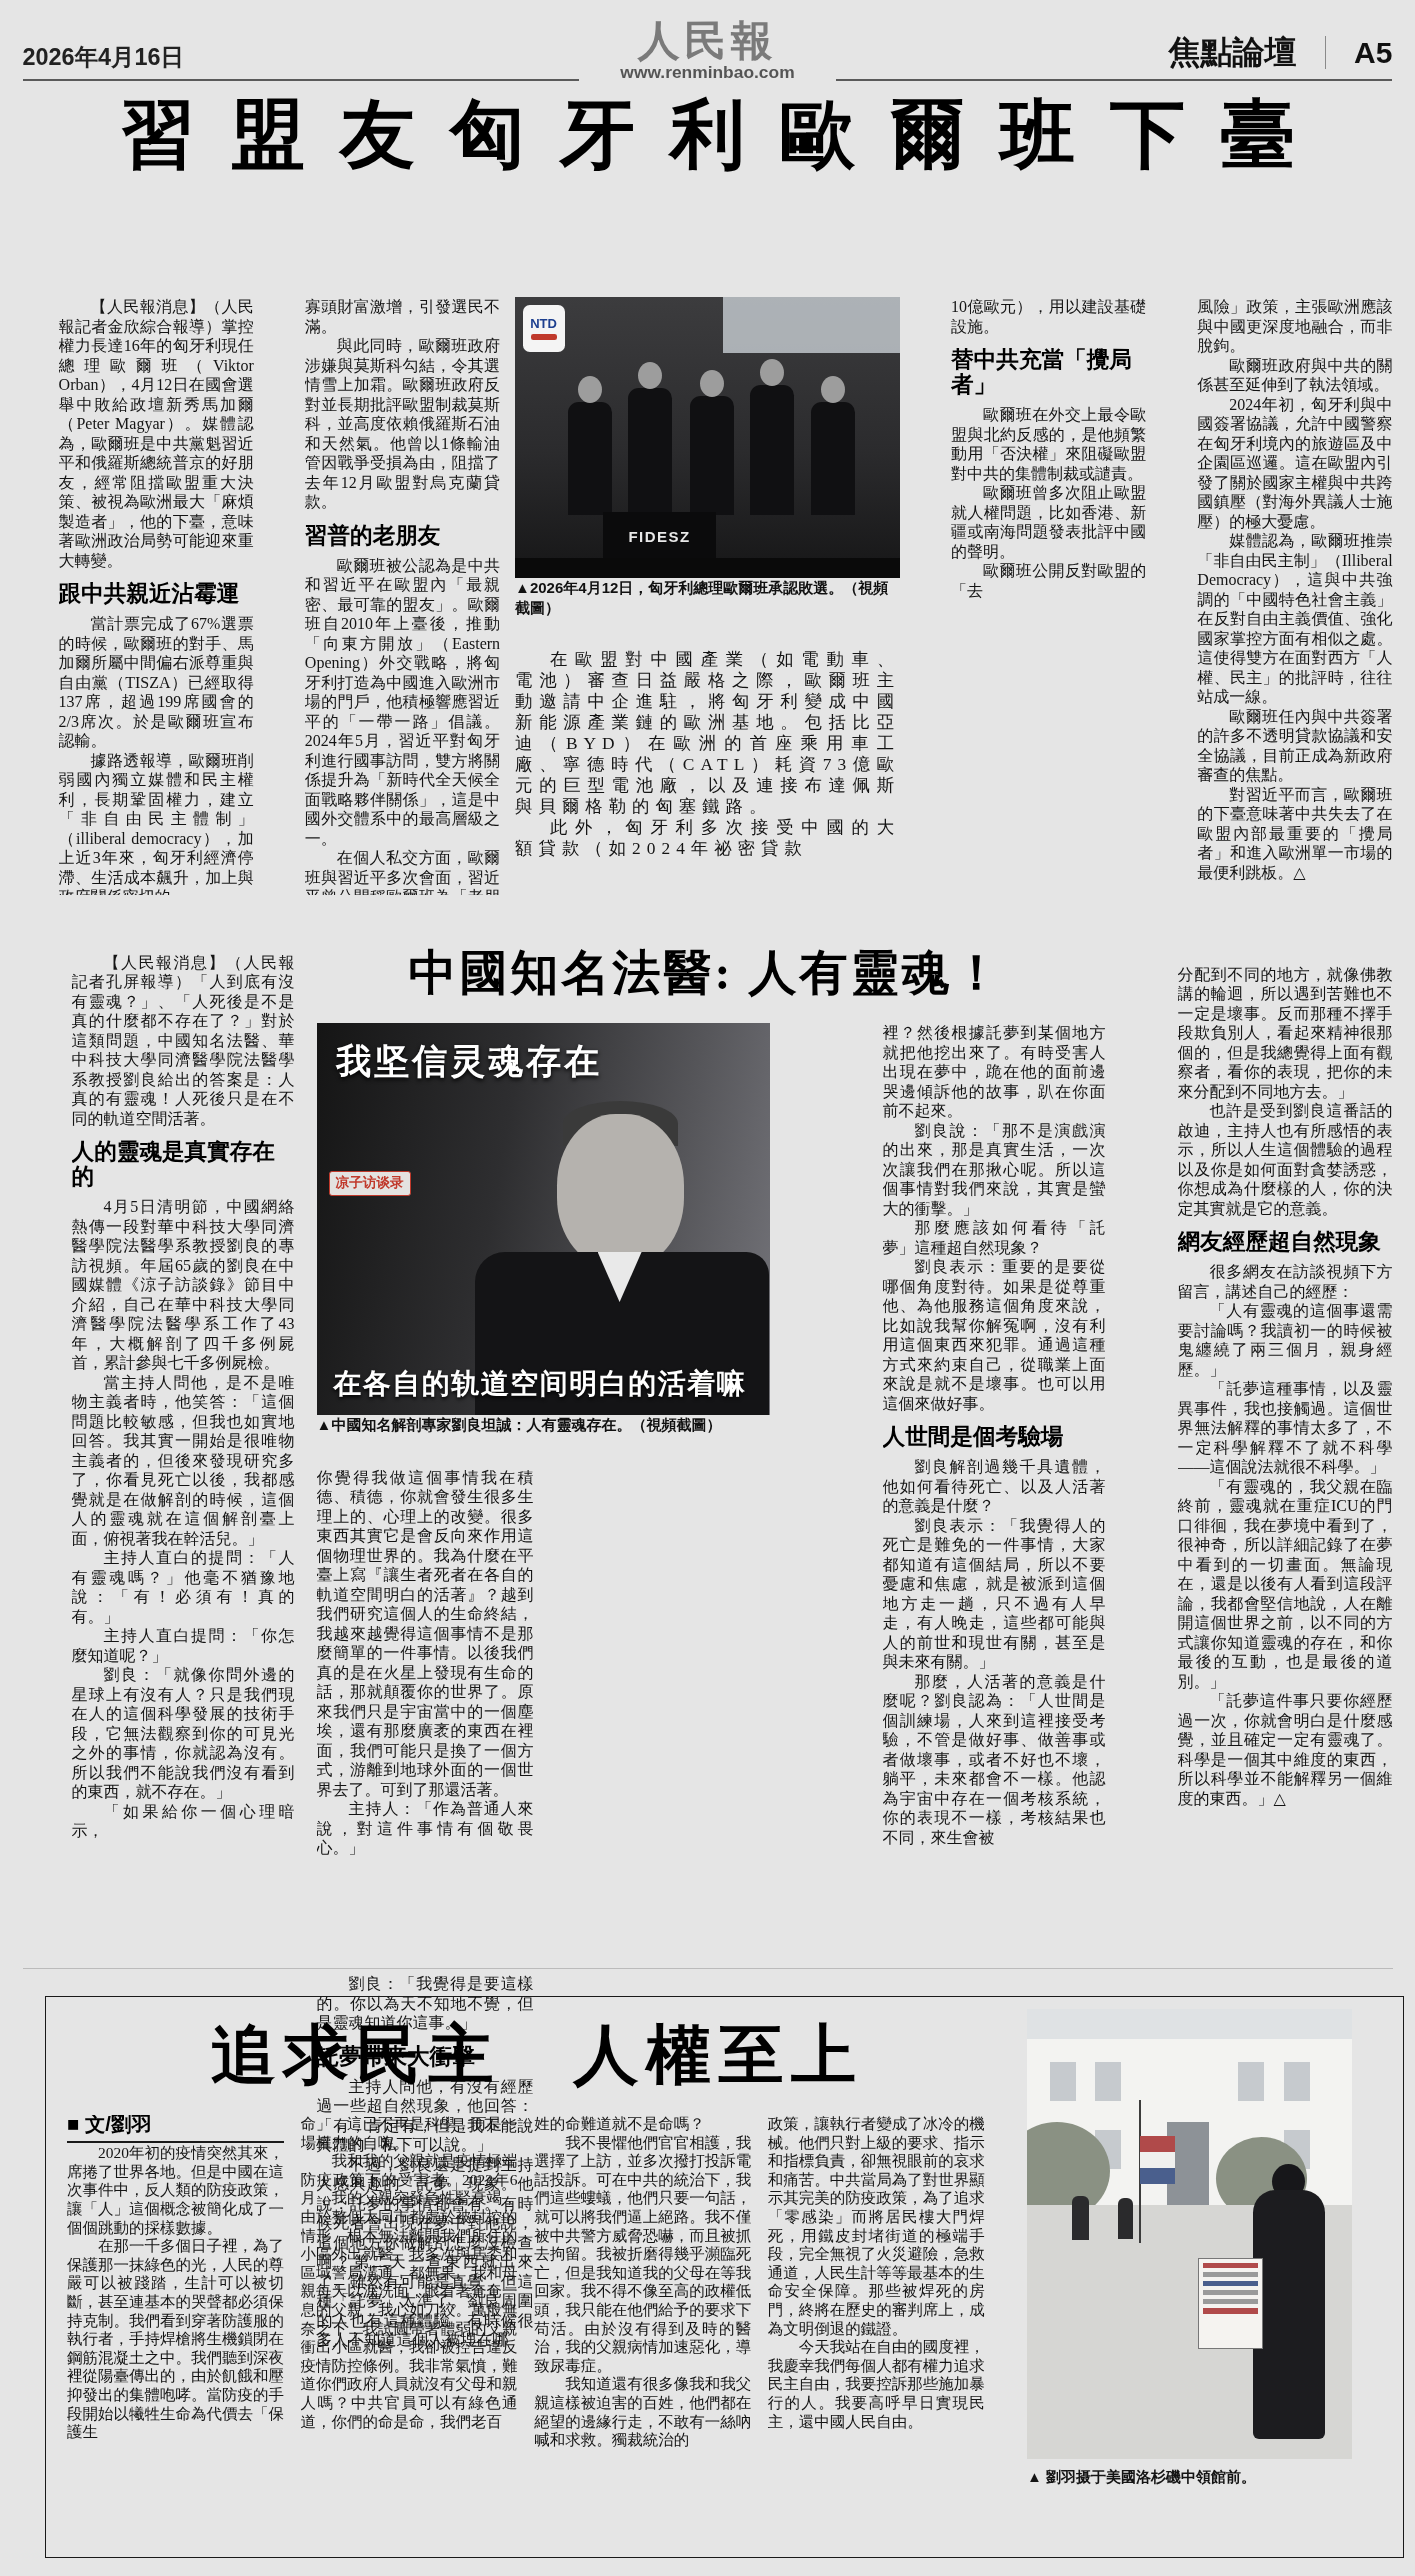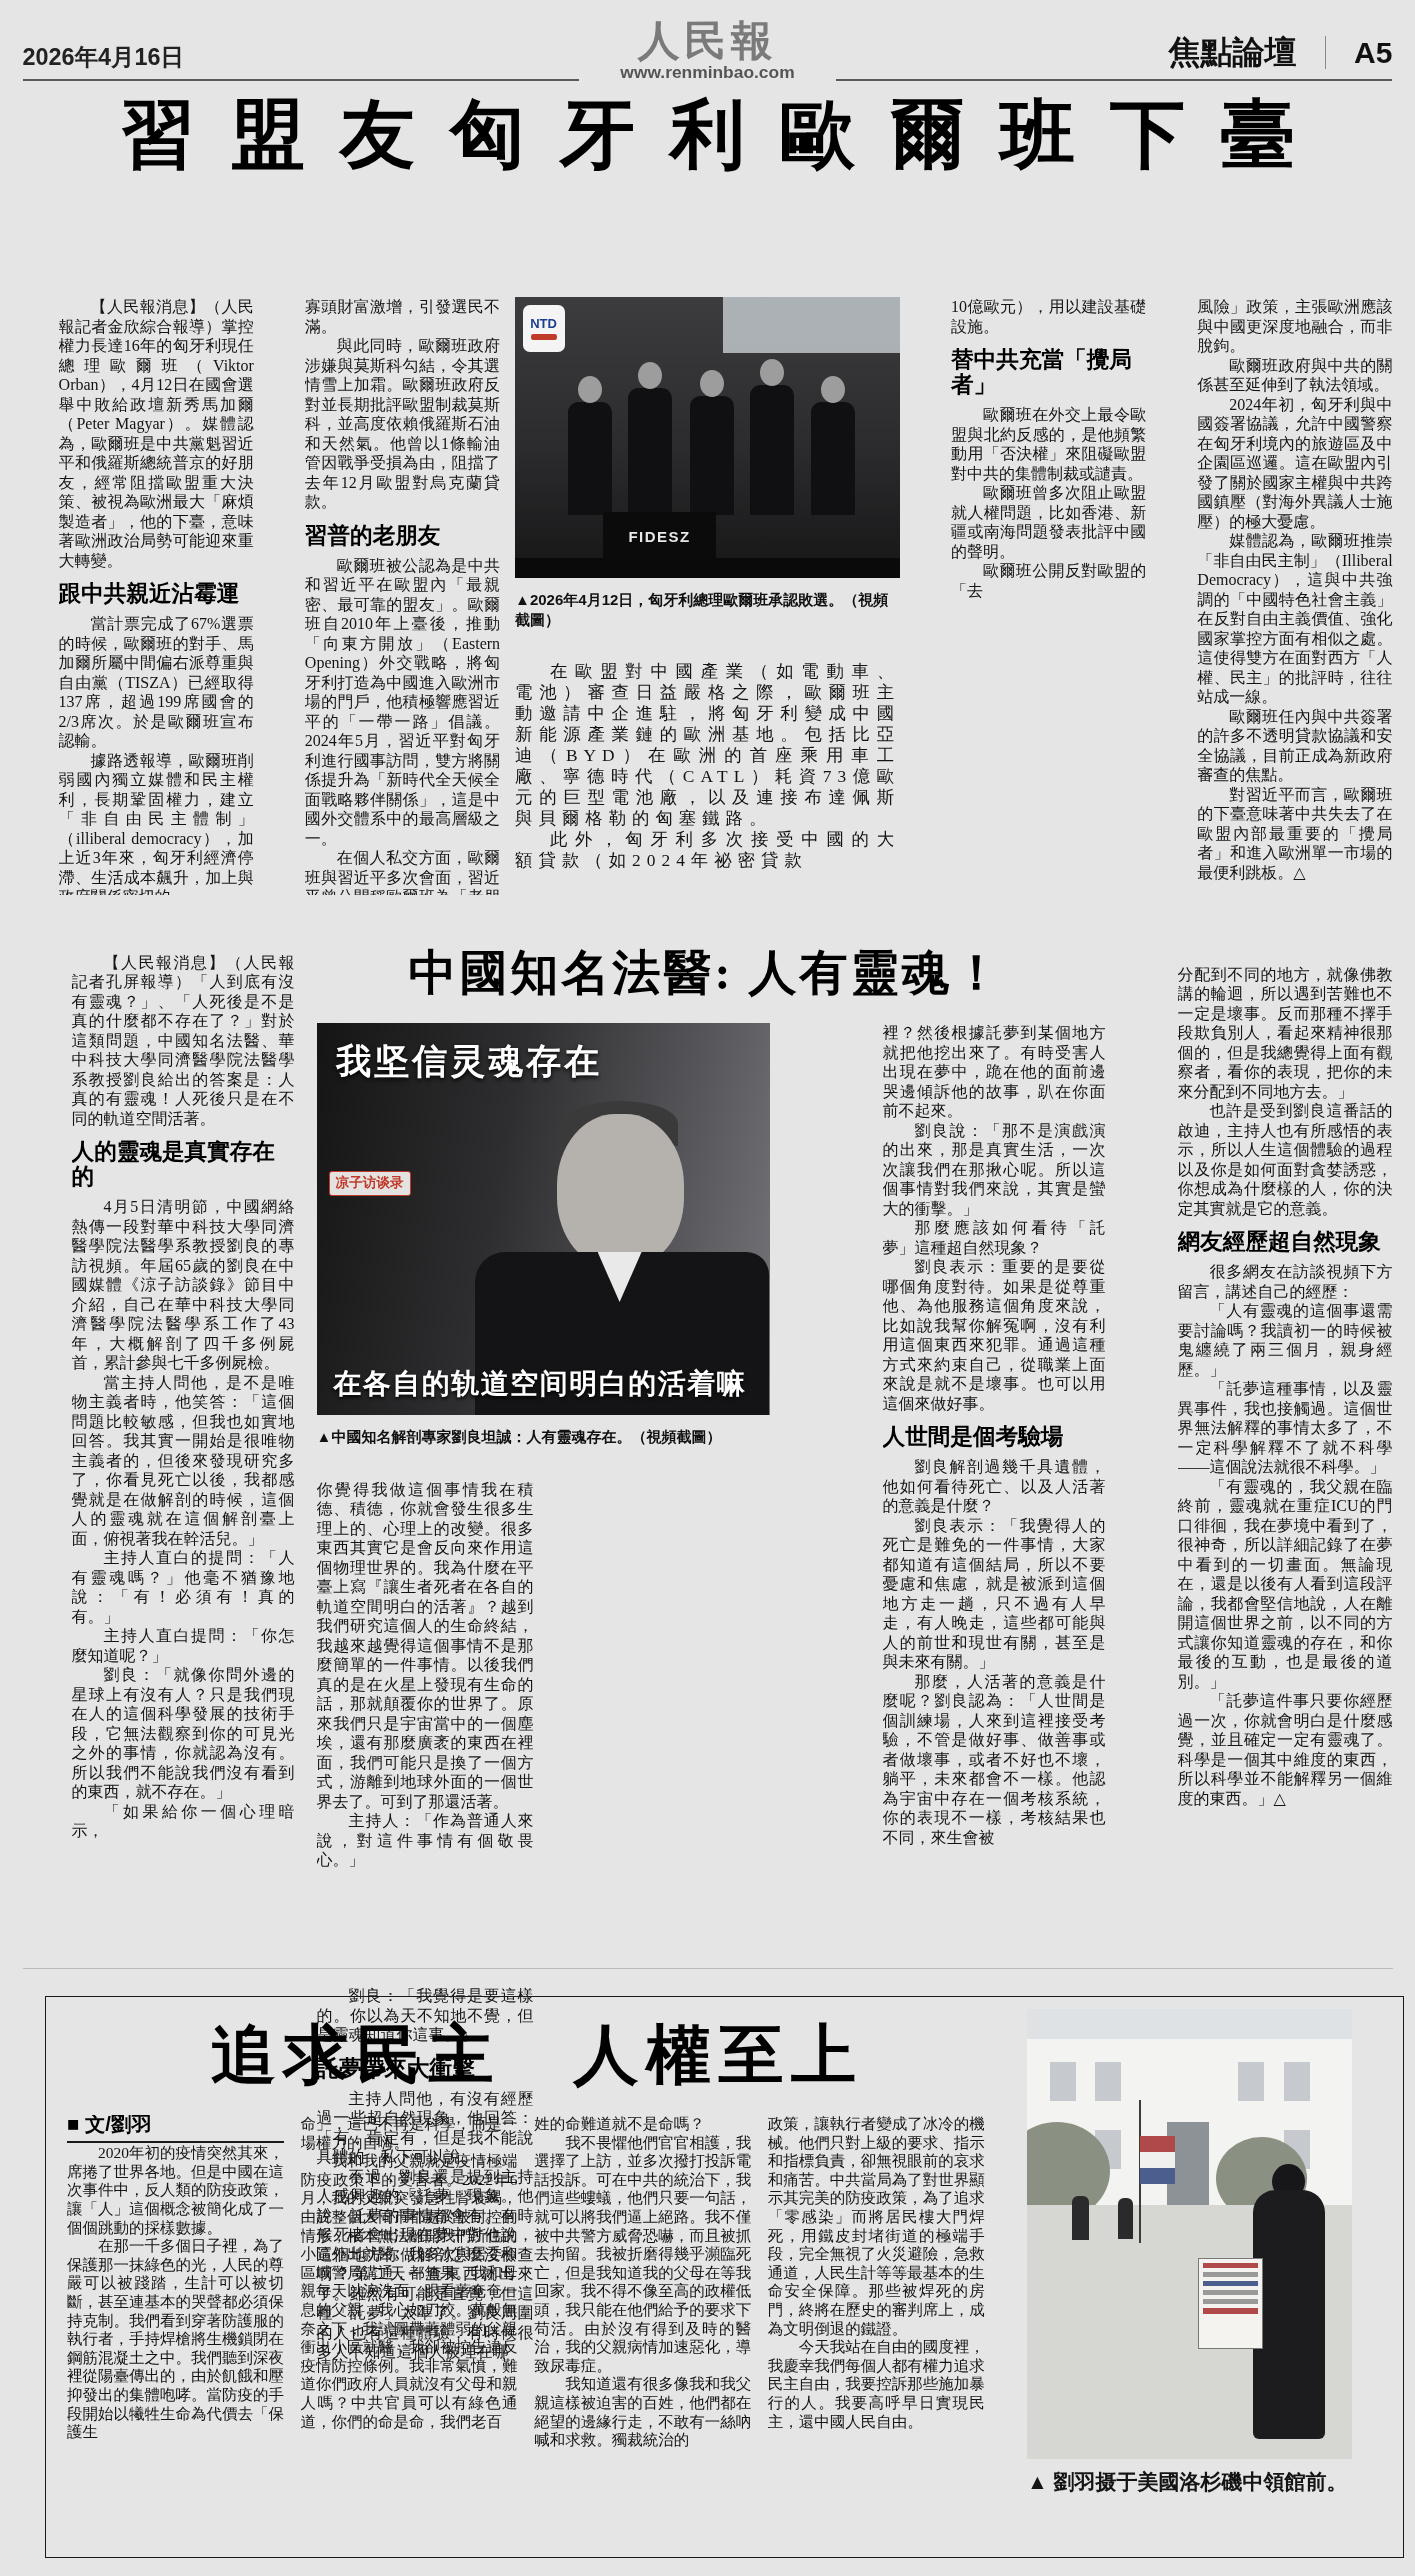--- a/index.html
+++ b/index.html
@@ -20,21 +20,21 @@
   
   .s1-headline{position:absolute;top:85px;left:0;width:1415px;text-align:center;font-size:75px;
                font-weight:900;letter-spacing:35px;text-indent:35px;color:#000;white-space:nowrap;}
   
   .bp{margin:0;text-indent:2em;text-align:justify;}
   .bp.nc{text-indent:0;}
   .sub{font-family:"Liberation Sans",sans-serif;font-weight:bold;font-size:22.6px;color:#000;
        margin:12px 0 7.5px 0;line-height:1.1;}
   .colflow{overflow:hidden;font-size:16px;line-height:19.5px;}
   .caption{font-family:"Liberation Sans",sans-serif;font-weight:bold;font-size:15px;color:#111;
-           margin-top:12px;line-height:1.3;}
+           margin-top:0;line-height:1.3;}
   
   .s1-cols{position:absolute;top:297px;left:22.6px;width:1370px;height:598px;display:flex;gap:15px;}
   .s1-col{width:230px;height:598px;margin-left:36px;}
   .s1-photoblock{width:385px;height:598px;display:flex;flex-direction:column;}
   .photo1{position:relative;width:385px;height:281px;overflow:hidden;
           background:linear-gradient(180deg,#3c3c3e 0%,#2b2b2d 55%,#161617 100%);}
   .p1-screen{position:absolute;top:0;right:0;width:46%;height:20%;background:#c9d0d4;opacity:.8;}
   .ntd-badge{position:absolute;top:7.5px;left:7.5px;width:42px;height:47px;background:#f4f4f4;border-radius:6.8px;
              display:flex;flex-direction:column;align-items:center;justify-content:center;
              font-family:"Liberation Sans",sans-serif;font-weight:bold;color:#1d3f8f;font-size:13px;}
@@ -93,21 +93,21 @@
   .p3-pole{position:absolute;top:91px;left:112px;width:2.3px;height:143px;background:#3c3c3c;}
   .p3-fig{position:absolute;background:#2a2a2c;border-radius:6px 6px 0 0;}
   .p3-person{position:absolute;top:181px;right:27px;width:72px;height:249px;background:#1c1c1f;
              border-radius:22.6px 22.6px 6px 6px;}
   .p3-phead{position:absolute;top:155px;right:47px;width:33px;height:35px;background:#17171a;border-radius:50%;}
   .p3-sign{position:absolute;top:249px;right:89px;width:65px;height:91px;background:#f5f3f0;
            border:1.5px solid #777;padding:3.8px;box-sizing:border-box;}
   .p3-signline{height:5.3px;background:#b04a4a;margin-bottom:3.8px;}
   .p3-signline.b{background:#4a5f8d;}
   .p3-signline.g{background:#9a9a9a;}
-  .s3-caption{font-family:"Liberation Sans",sans-serif;font-weight:bold;font-size:21px;margin-top:9px;}
+  .s3-caption{font-family:"Liberation Sans",sans-serif;font-weight:bold;font-size:15px;margin-top:9px;}
 </style>
 </head>
 <body>
 
 <div id="canvas">
 
   <div class="header">
     <div class="h-left">2026年4月16日</div>
     <div class="h-center">
       <div class="h-logo">人民報</div>

